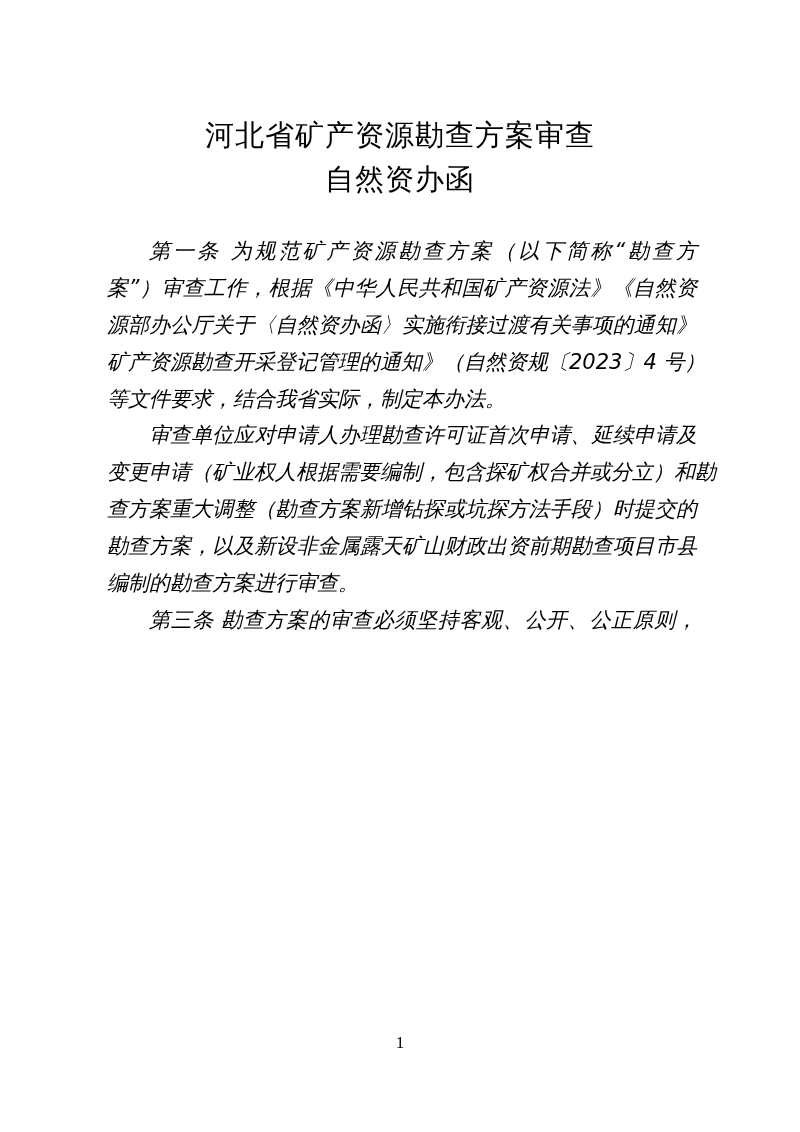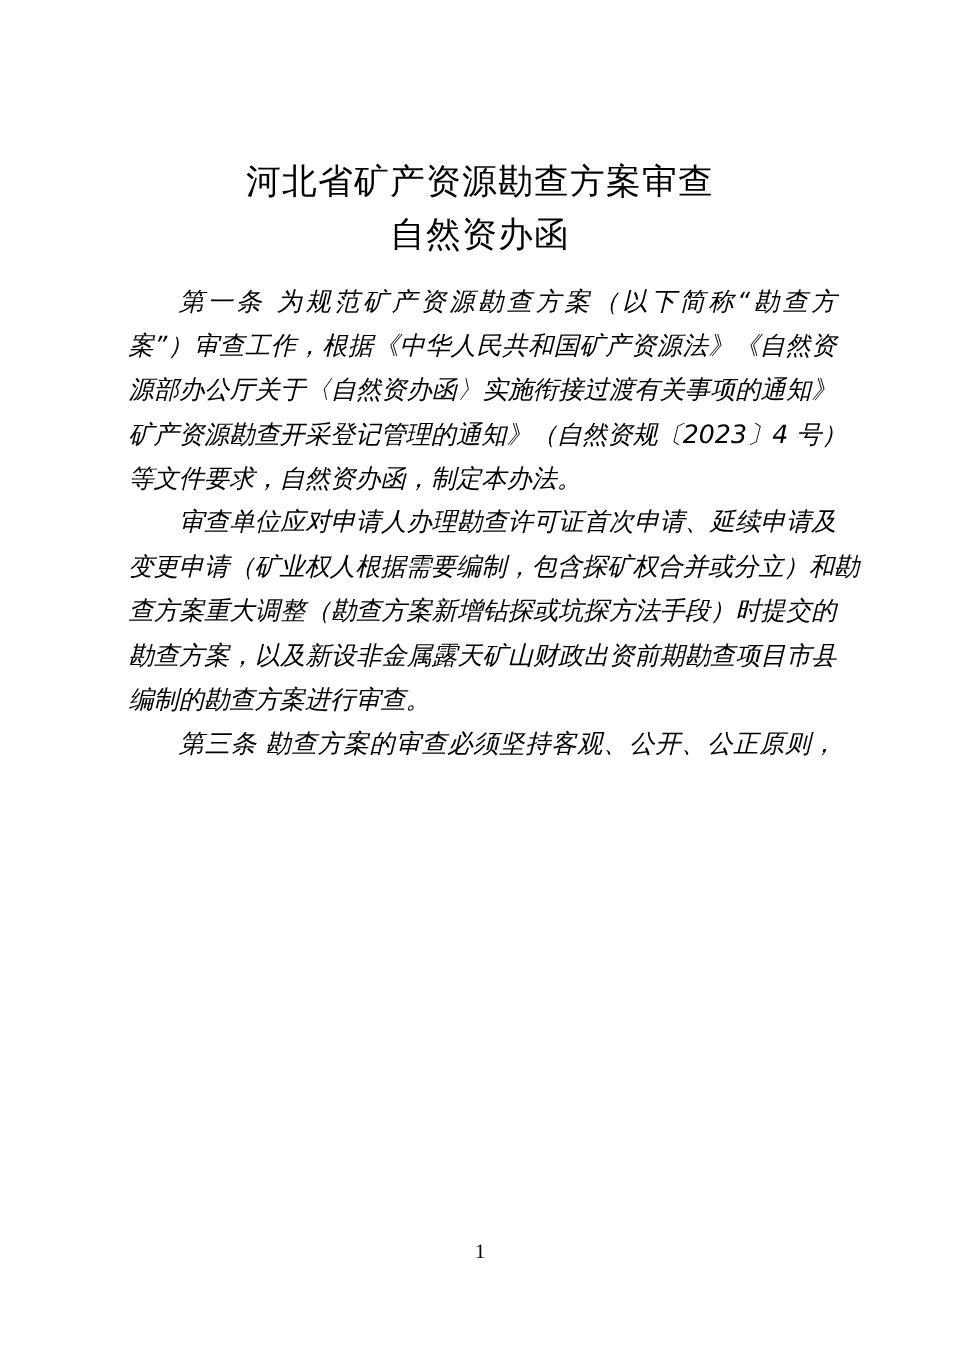--- a/index.html
+++ b/index.html
@@ -16,21 +16,20 @@
       font-family: "DejaVu Sans", sans-serif;
     }
     .title {
       position: absolute;
       left: 0;
       width: 800px;
       text-align: center;
       font-size: 29px;
       line-height: 38px;
       letter-spacing: 1px;
-      margin-top: 16px;
     }
     .title-1 { top: 116px; }
     .title-2 { top: 160px; }
     .body-text {
       position: absolute;
       left: 107px;
       width: 590px;
       top: 233px;
       font-style: italic;
     }
@@ -61,21 +60,21 @@
   <div class="title title-1">河北省矿产资源勘查方案审查</div>
   <div class="title title-2">自然资办函</div>
 
   <div class="body-text">
 
     <div>
       <div class="line indent">第一条 为规范矿产资源勘查方案（以下简称“勘查方</div>
       <div class="line">案”）审查工作，根据《中华人民共和国矿产资源法》《自然资</div>
       <div class="line">源部办公厅关于〈自然资办函〉实施衔接过渡有关事项的通知》</div>
       <div class="line">矿产资源勘查开采登记管理的通知》（自然资规〔2023〕4 号）</div>
-      <div class="line last">等文件要求，自然资办函，制定本办法。</div>
+      <div class="line last">等文件要求，结合我省实际，制定本办法。</div>
     </div>
 
 
     <div>
       <div class="line indent">审查单位应对申请人办理勘查许可证首次申请、延续申请及</div>
       <div class="line">变更申请（矿业权人根据需要编制，包含探矿权合并或分立）和勘</div>
       <div class="line">查方案重大调整（勘查方案新增钻探或坑探方法手段）时提交的</div>
       <div class="line">勘查方案，以及新设非金属露天矿山财政出资前期勘查项目市县</div>
       <div class="line last">编制的勘查方案进行审查。</div>
     </div>

